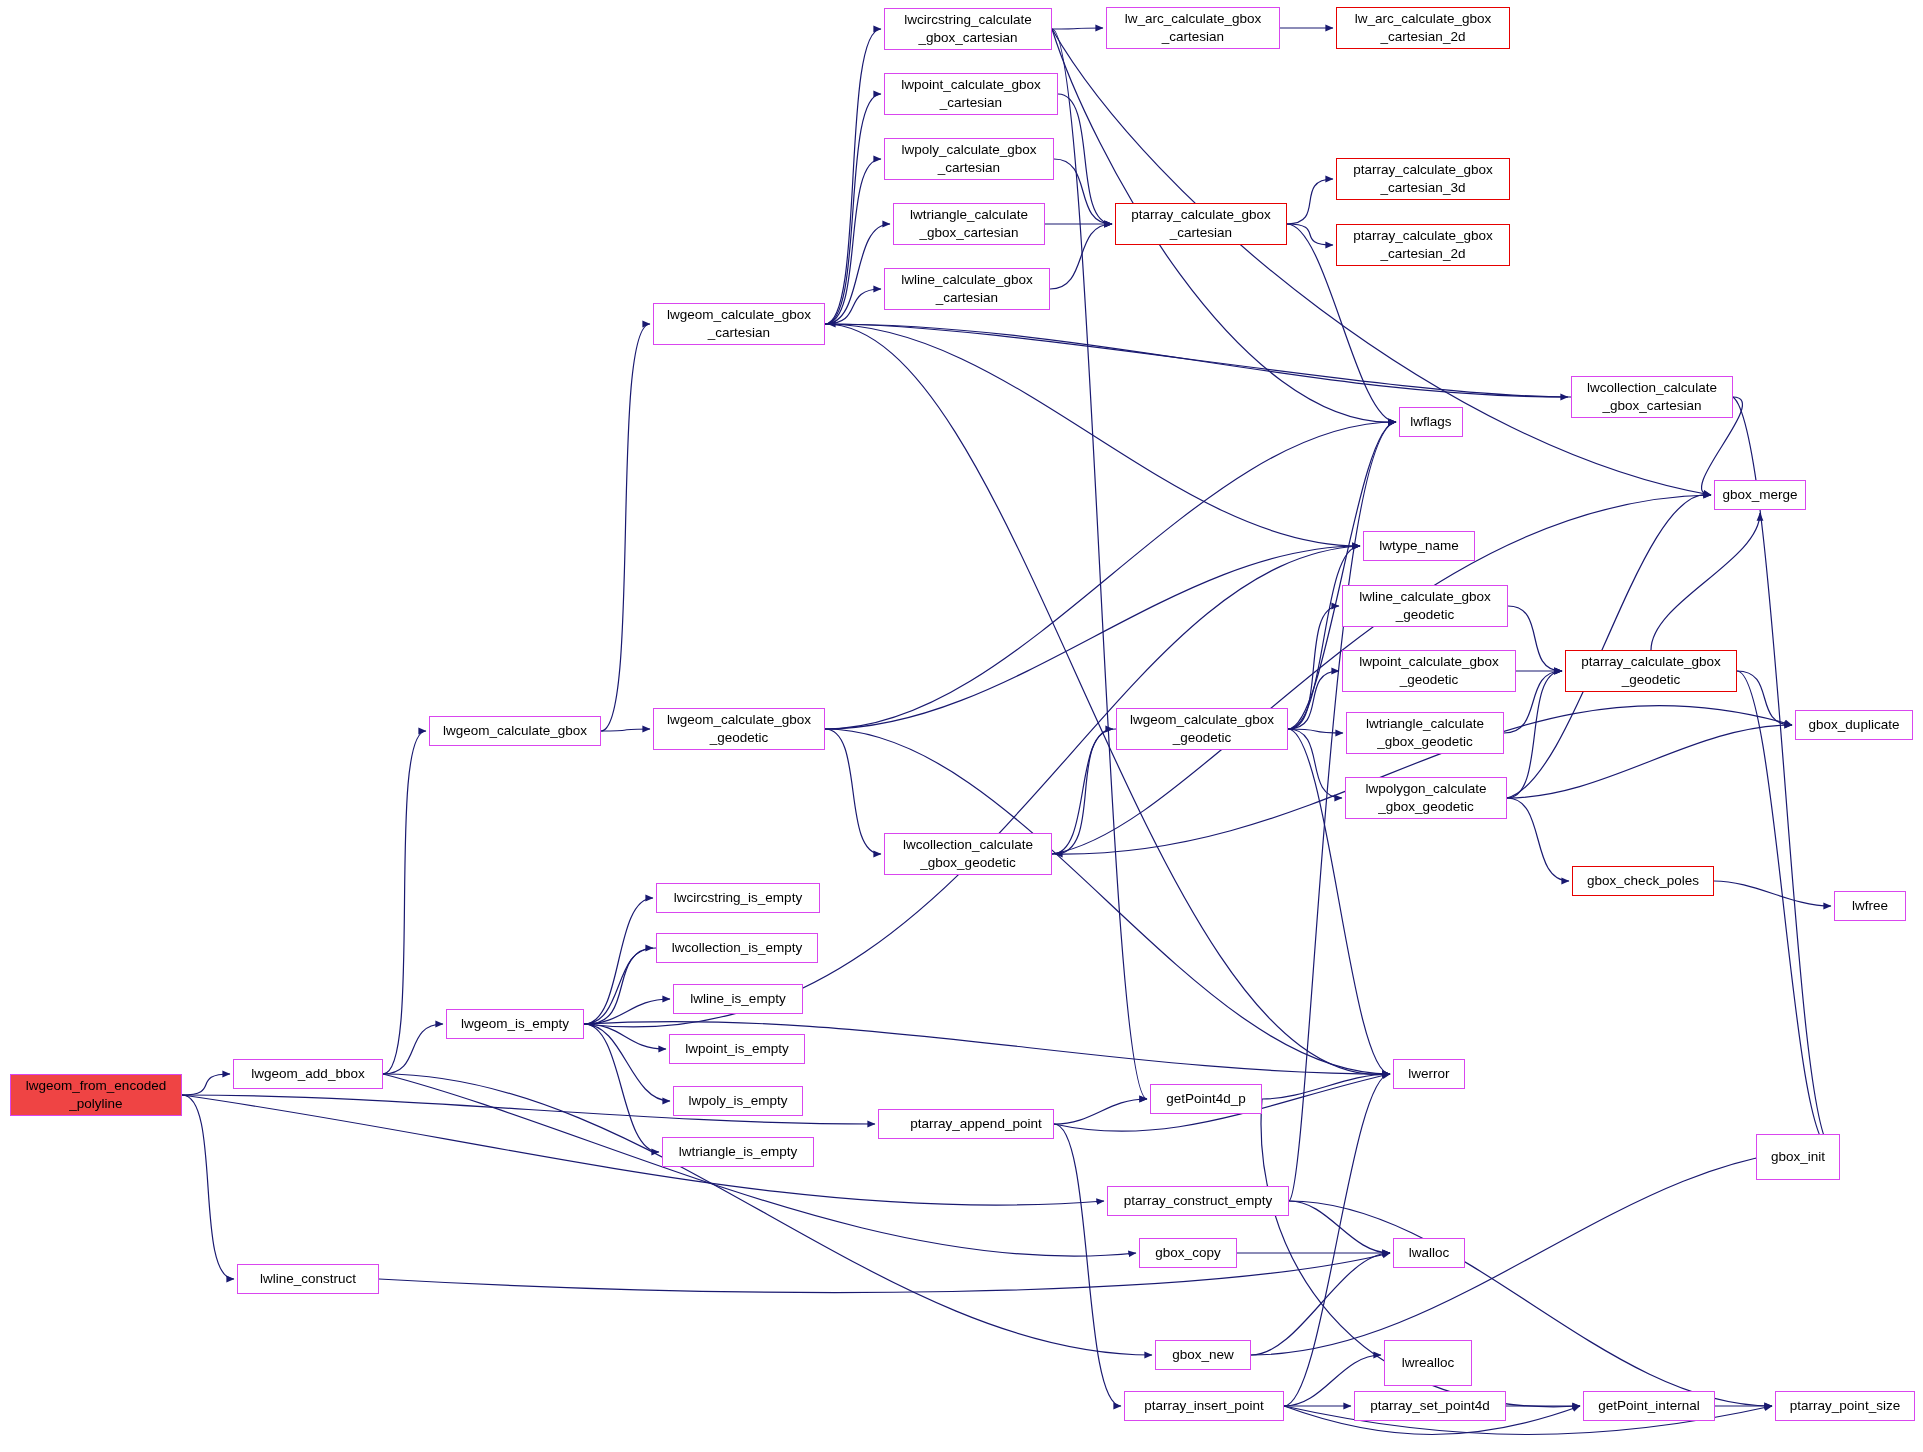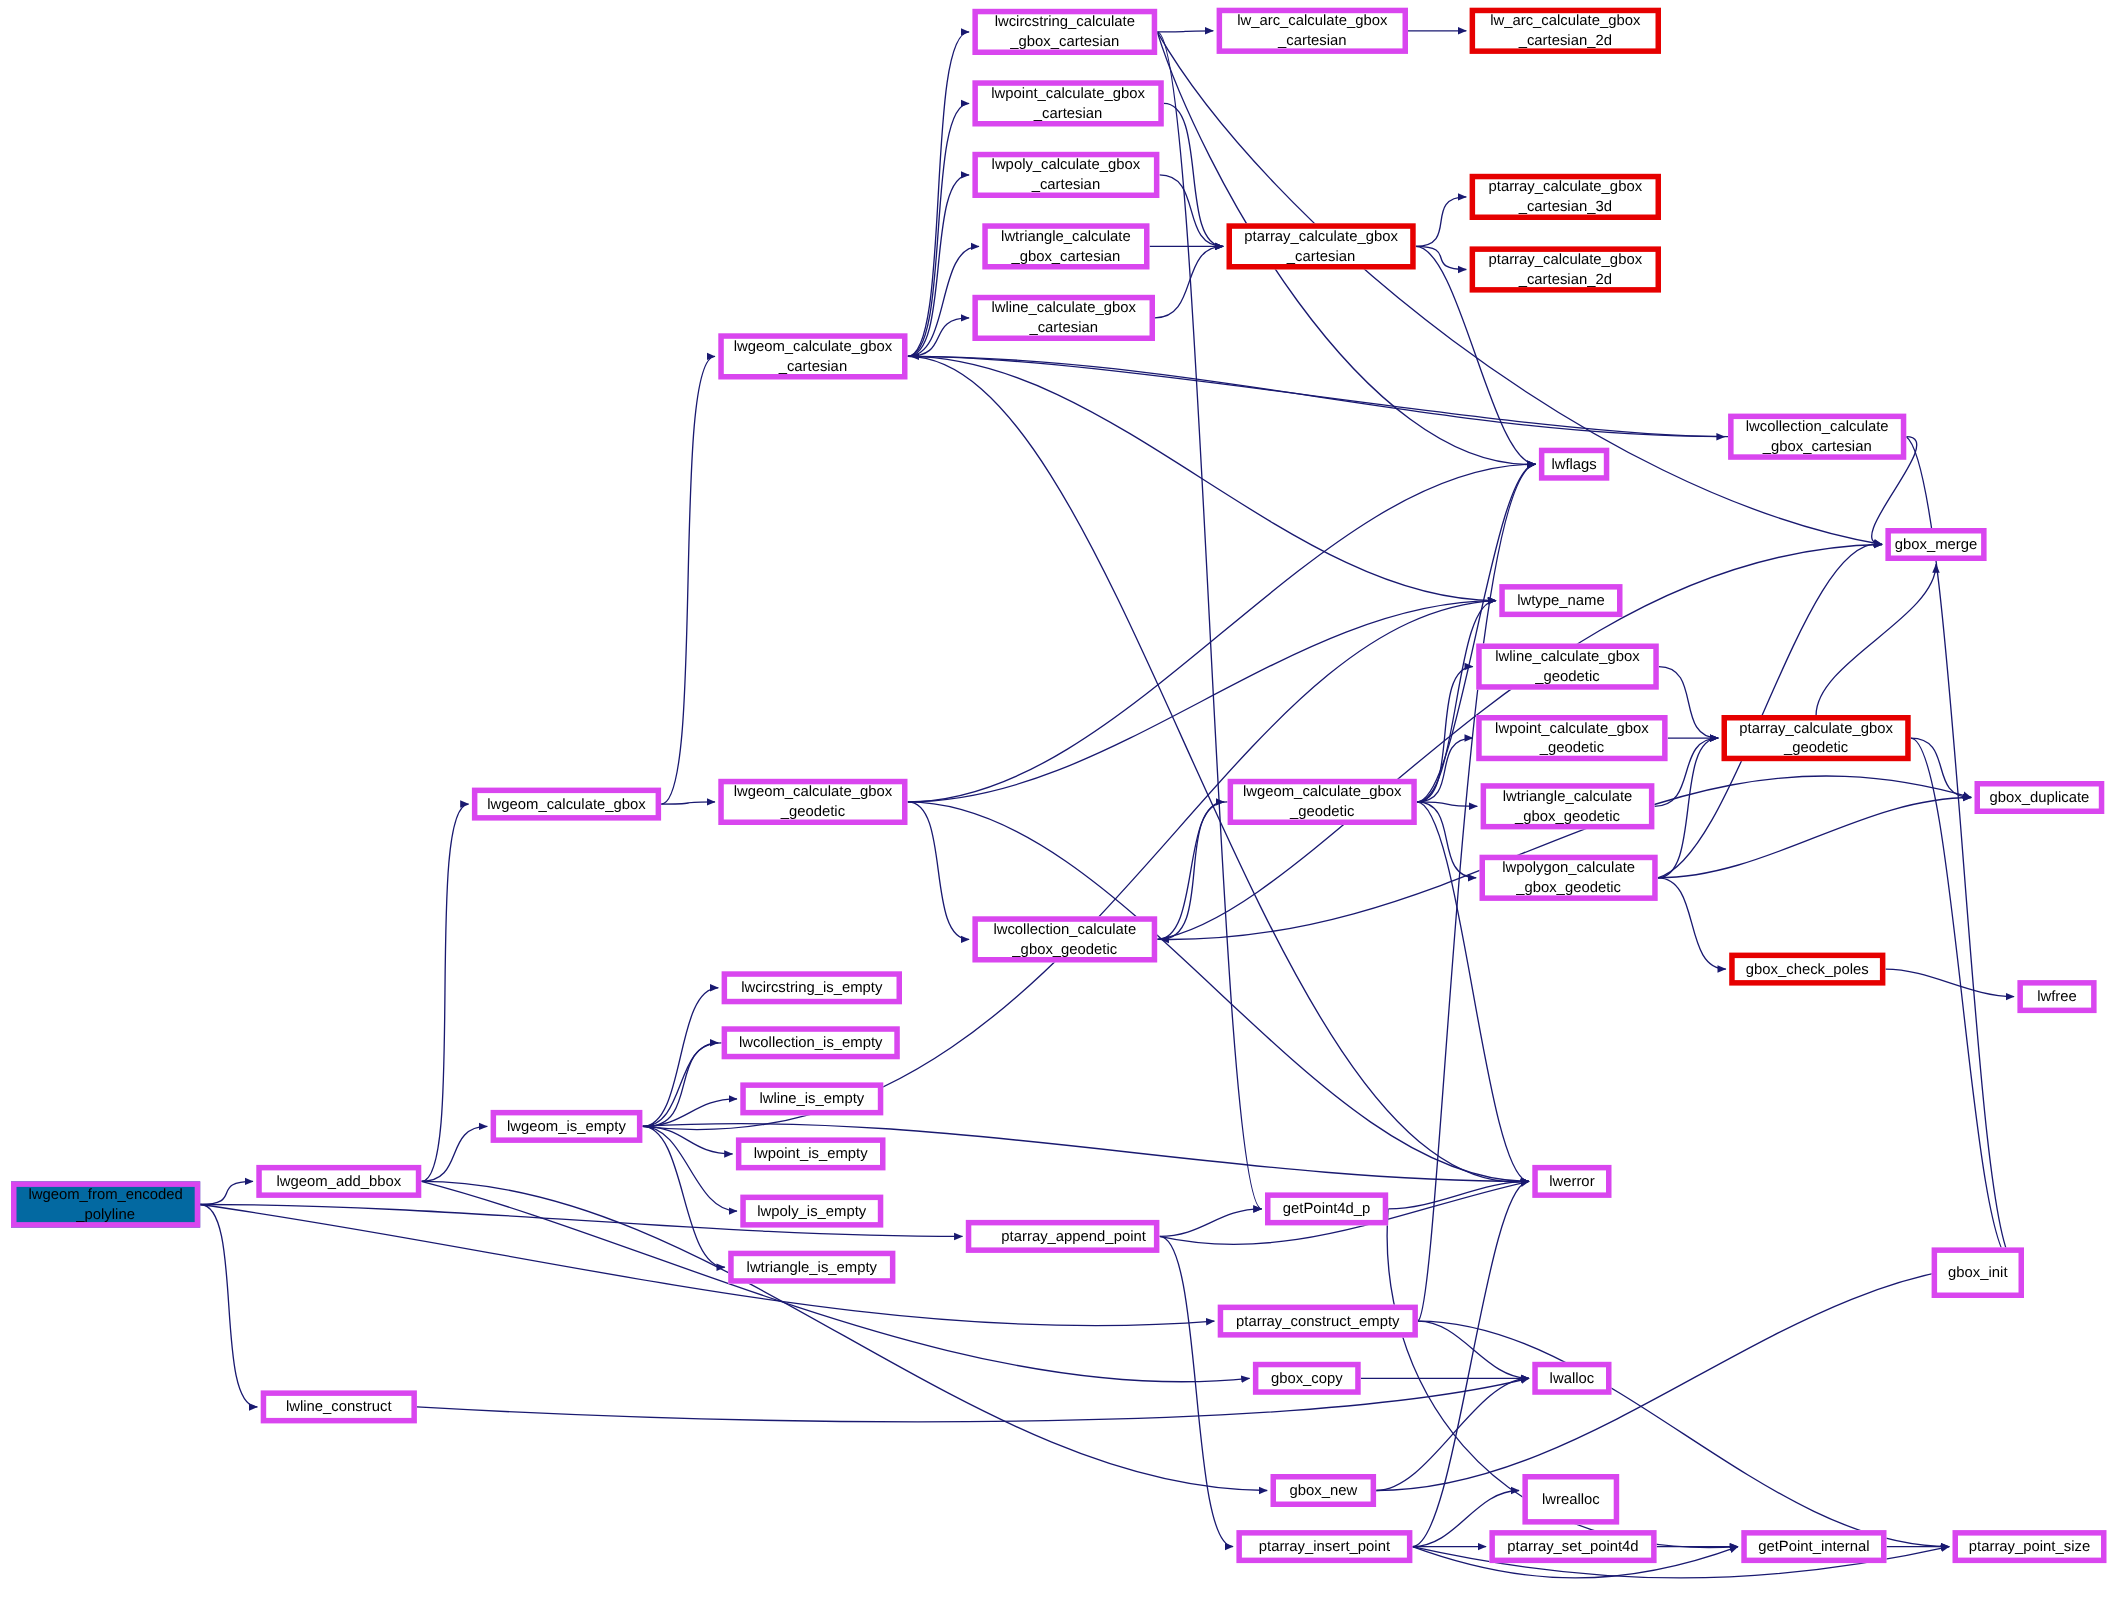--- a/index.html
+++ b/index.html
@@ -8,27 +8,27 @@
     position:relative;
     width:1923px;height:1452px;
     background:#ffffff;
     font-family:"Liberation Sans","DejaVu Sans",sans-serif;
     overflow:hidden;
   }
   #edge-layer{position:absolute;left:0;top:0;width:1923px;height:1452px;}
   .edge{fill:none;stroke:#191970;stroke-width:1.2px;}
   .node{
     position:absolute;box-sizing:border-box;
-    border:5px solid #d946ef;background:#ffffff;
+    border:1px solid #d946ef;background:#ffffff;
     display:flex;flex-direction:column;align-items:center;justify-content:center;
     font-size:13.5px;line-height:1.32;color:#000;
     white-space:nowrap;cursor:pointer;
   }
   .node.truncated{border-color:#e60000;}
-  .node.highlight{background:#0369a1;}
+  .node.highlight{background:#ef4444;}
   .lbl{pointer-events:none;}
 </style>
 </head>
 <body>
 
 <div id="graph-stage">
   <svg id="edge-layer" width="1923" height="1452" xmlns="http://www.w3.org/2000/svg">
     <defs>
       <marker id="arrow" viewBox="0 0 10 10" refX="8.5" refY="5" markerWidth="7.5" markerHeight="7.5" orient="auto">
         <path d="M0,1.2 L9,5 L0,8.8 z" fill="#191970"></path>

